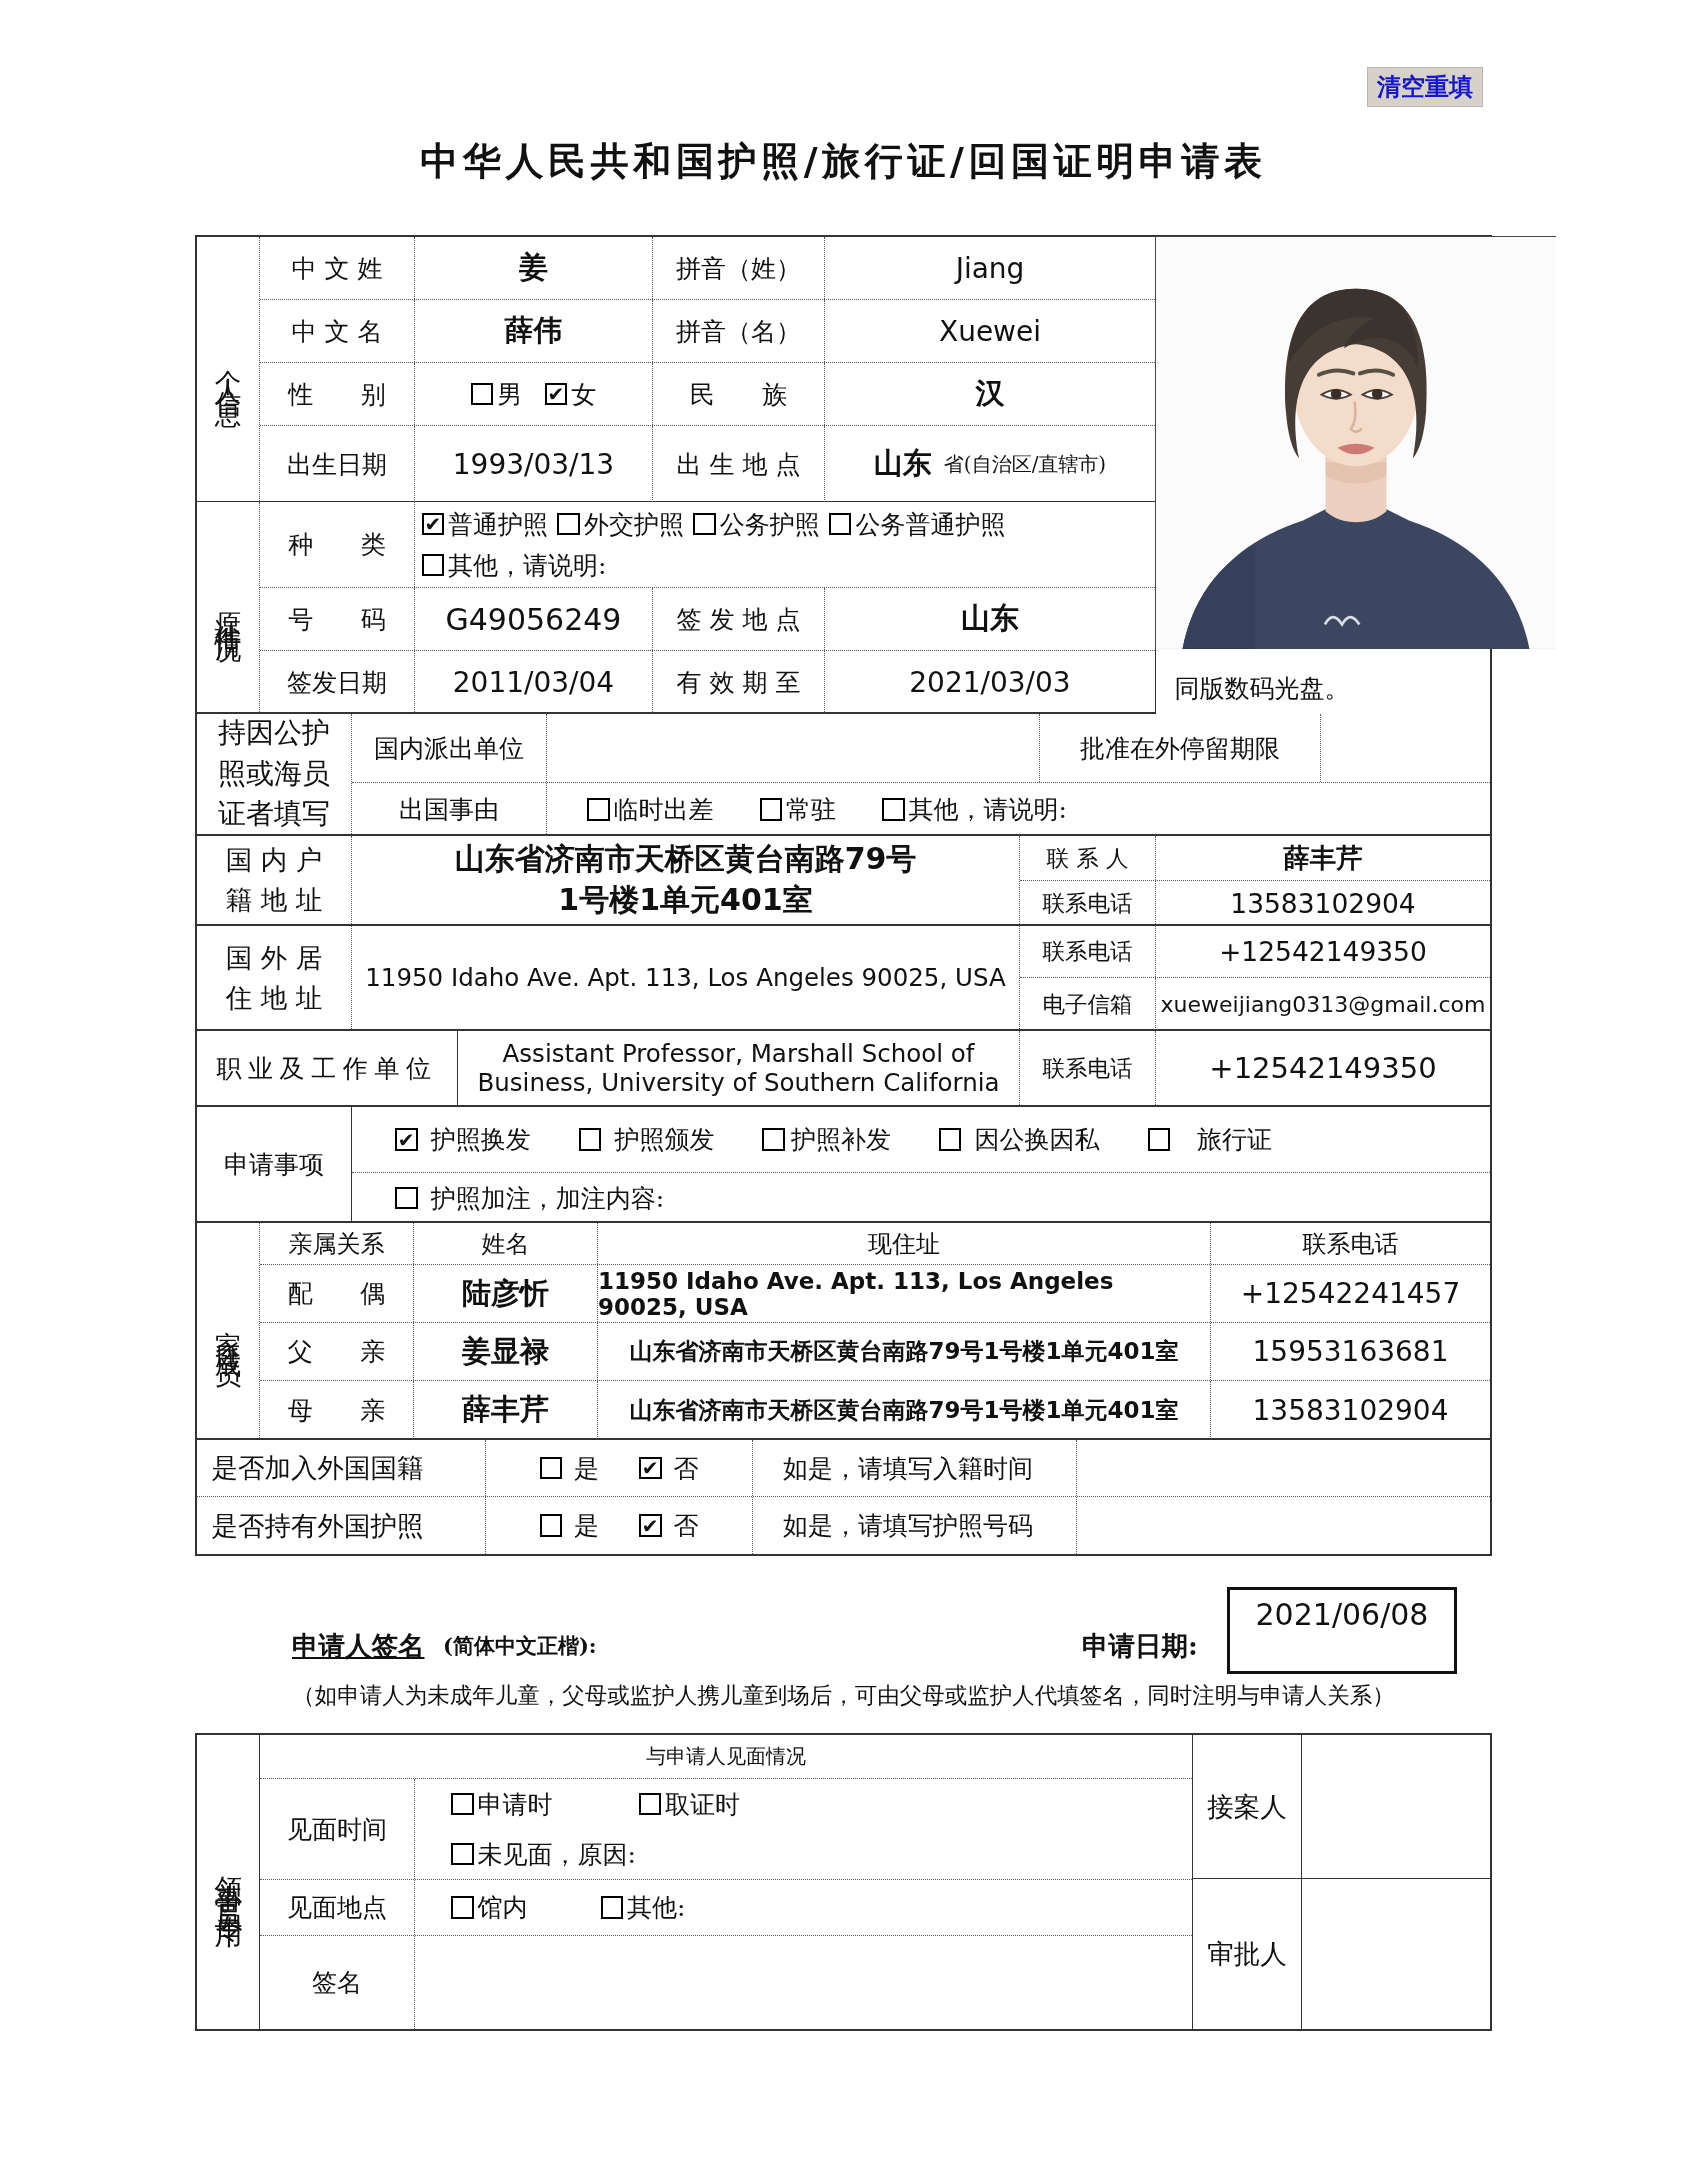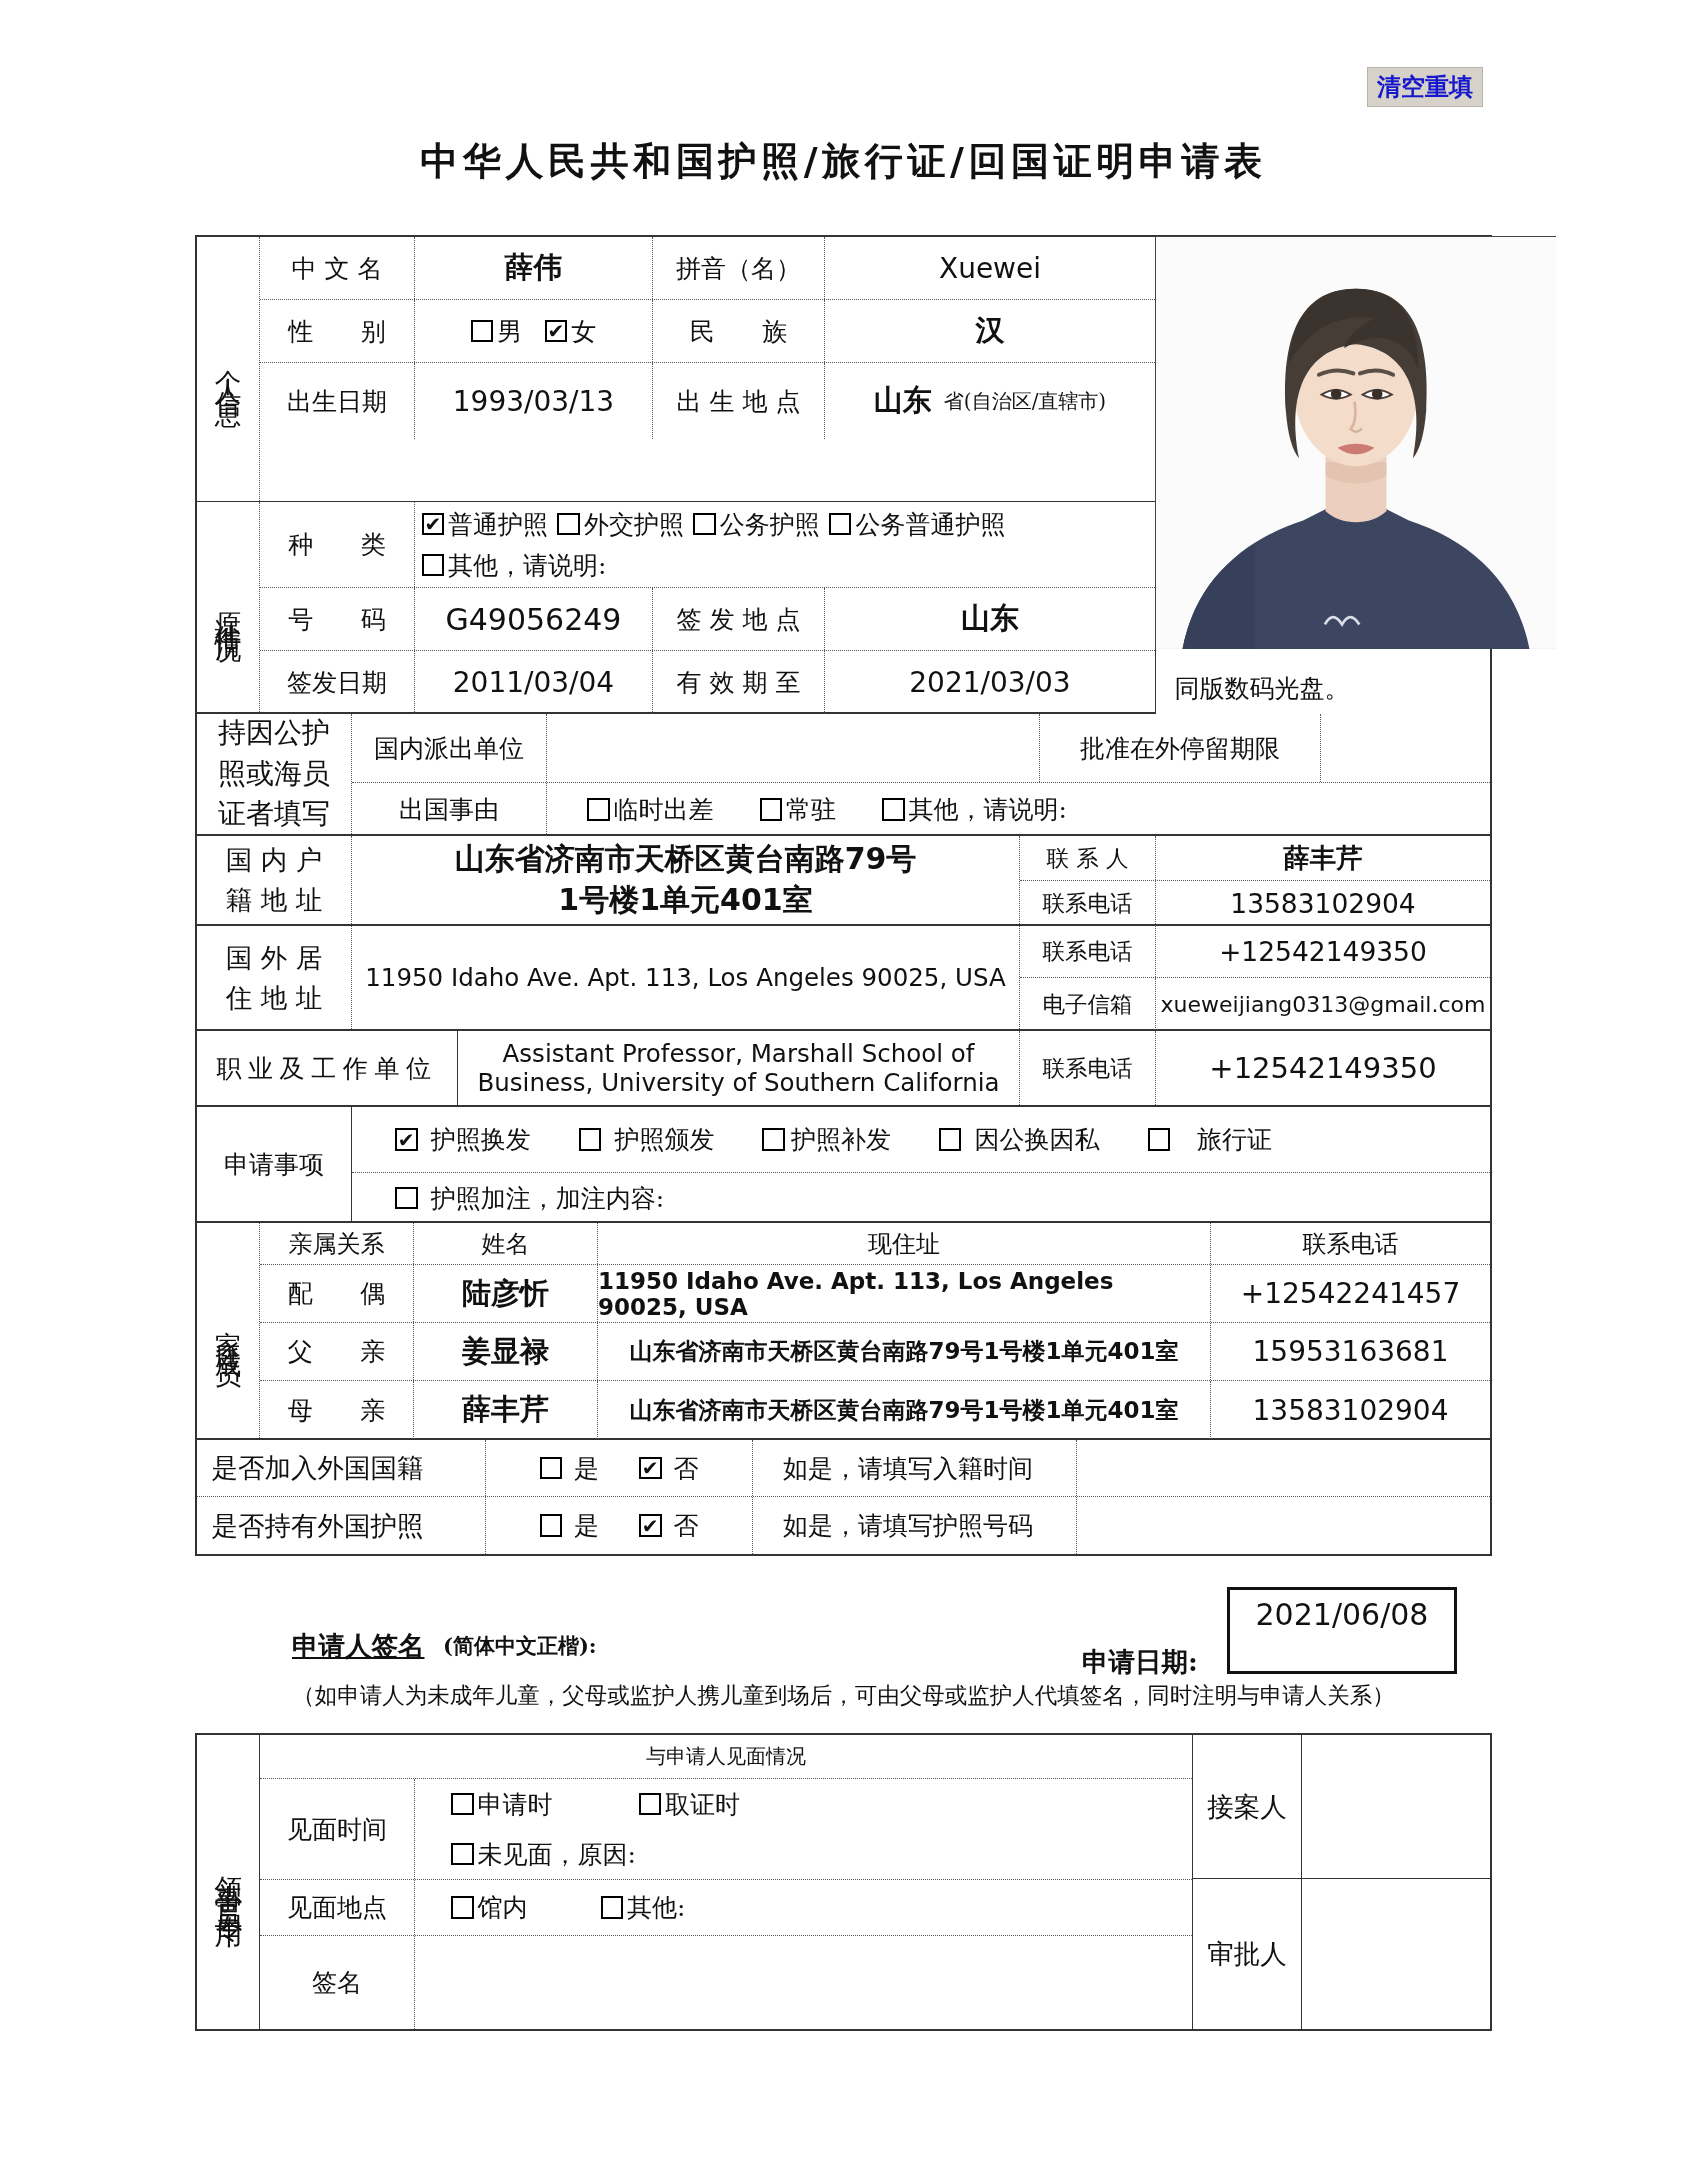--- a/index.html
+++ b/index.html
@@ -48,21 +48,21 @@
 
   
   .declaration { position:absolute; left:195px; top:1556px; width:1297px; text-align:center;
                  color:#e60000; font-weight:bold; font-size:28px; }
   .date-box { position:absolute; left:1227px; top:1587px; width:230px; height:87px;
               border:3.3px solid #111; display:flex; justify-content:center; align-items:flex-start;
               padding-top:6.6px; font-family:"DejaVu Sans","Liberation Sans",sans-serif; font-size:30px; }
   .sig-line { position:absolute; left:195px; top:1628px; width:1297px; height:40px; font-size:26.5px; }
   .sig-label { position:absolute; left:97px; top:0; font-weight:bold; text-decoration:underline; }
   .sig-sub { position:absolute; left:248px; top:4px; font-size:21px; font-weight:bold; }
-  .date-label { position:absolute; left:887px; top:16px; font-weight:bold; }
+  .date-label { position:absolute; left:887px; top:0; font-weight:bold; }
   .sig-note { position:absolute; left:0; top:1680px; width:1687px; text-align:center; font-size:22.5px; }
 
   
   .btbl { position:absolute; left:195px; top:1733px; width:1297px; height:298px;
           border:2px solid #333; display:flex; }
   .b-mid { width:933px; display:flex; flex-direction:column; border-right:1.3px solid #333; }
   .b-row { display:flex; border-bottom:1.3px dotted #555; flex:none; }
   .b-row:last-child { border-bottom:none; }
   .b-officer { width:109px; display:flex; flex-direction:column; border-right:1.3px solid #333; }
   .b-empty { flex:1; display:flex; flex-direction:column; }
@@ -112,20 +112,26 @@
         <path d="M300,250 q4,28 -6,40 q8,8 16,0" stroke="#d8b49e" stroke-width="4" fill="none" stroke-linecap="round"></path>
 
         <path d="M274,318 q28,-12 56,0 q-28,20 -56,0 z" fill="#cb7a74"></path>
       </svg>
     </div>
 
     <div class="sec" style="width:959px; border-right:1.3px solid #333; height:265px; border-bottom:1.3px solid #333;">
       <div class="vlabel dr" style="width:63px;">个人信息</div>
       <div class="rcol">
         <div class="row" style="height:63px;">
+          <div class="cell dr lbl" style="width:155px;">中 文 姓</div>
+          <div class="cell dr valb" style="width:238px;">姜</div>
+          <div class="cell dr lbl" style="width:172px;">拼音（姓）</div>
+          <div class="cell grow val">Jiang</div>
+        </div>
+        <div class="row" style="height:63px;">
           <div class="cell dr lbl" style="width:155px;">中 文 名</div>
           <div class="cell dr valb" style="width:238px;">薛伟</div>
           <div class="cell dr lbl" style="width:172px;">拼音（名）</div>
           <div class="cell grow val">Xuewei</div>
         </div>
         <div class="row" style="height:63px;">
           <div class="cell dr lbl" style="width:155px;">性      别</div>
           <div class="cell dr" style="width:238px; gap:22.5px;">
             <span class="cbp"><span class="cb"></span><span>男</span></span>
             <span class="cbp"><span class="cb on">✔</span><span>女</span></span>

